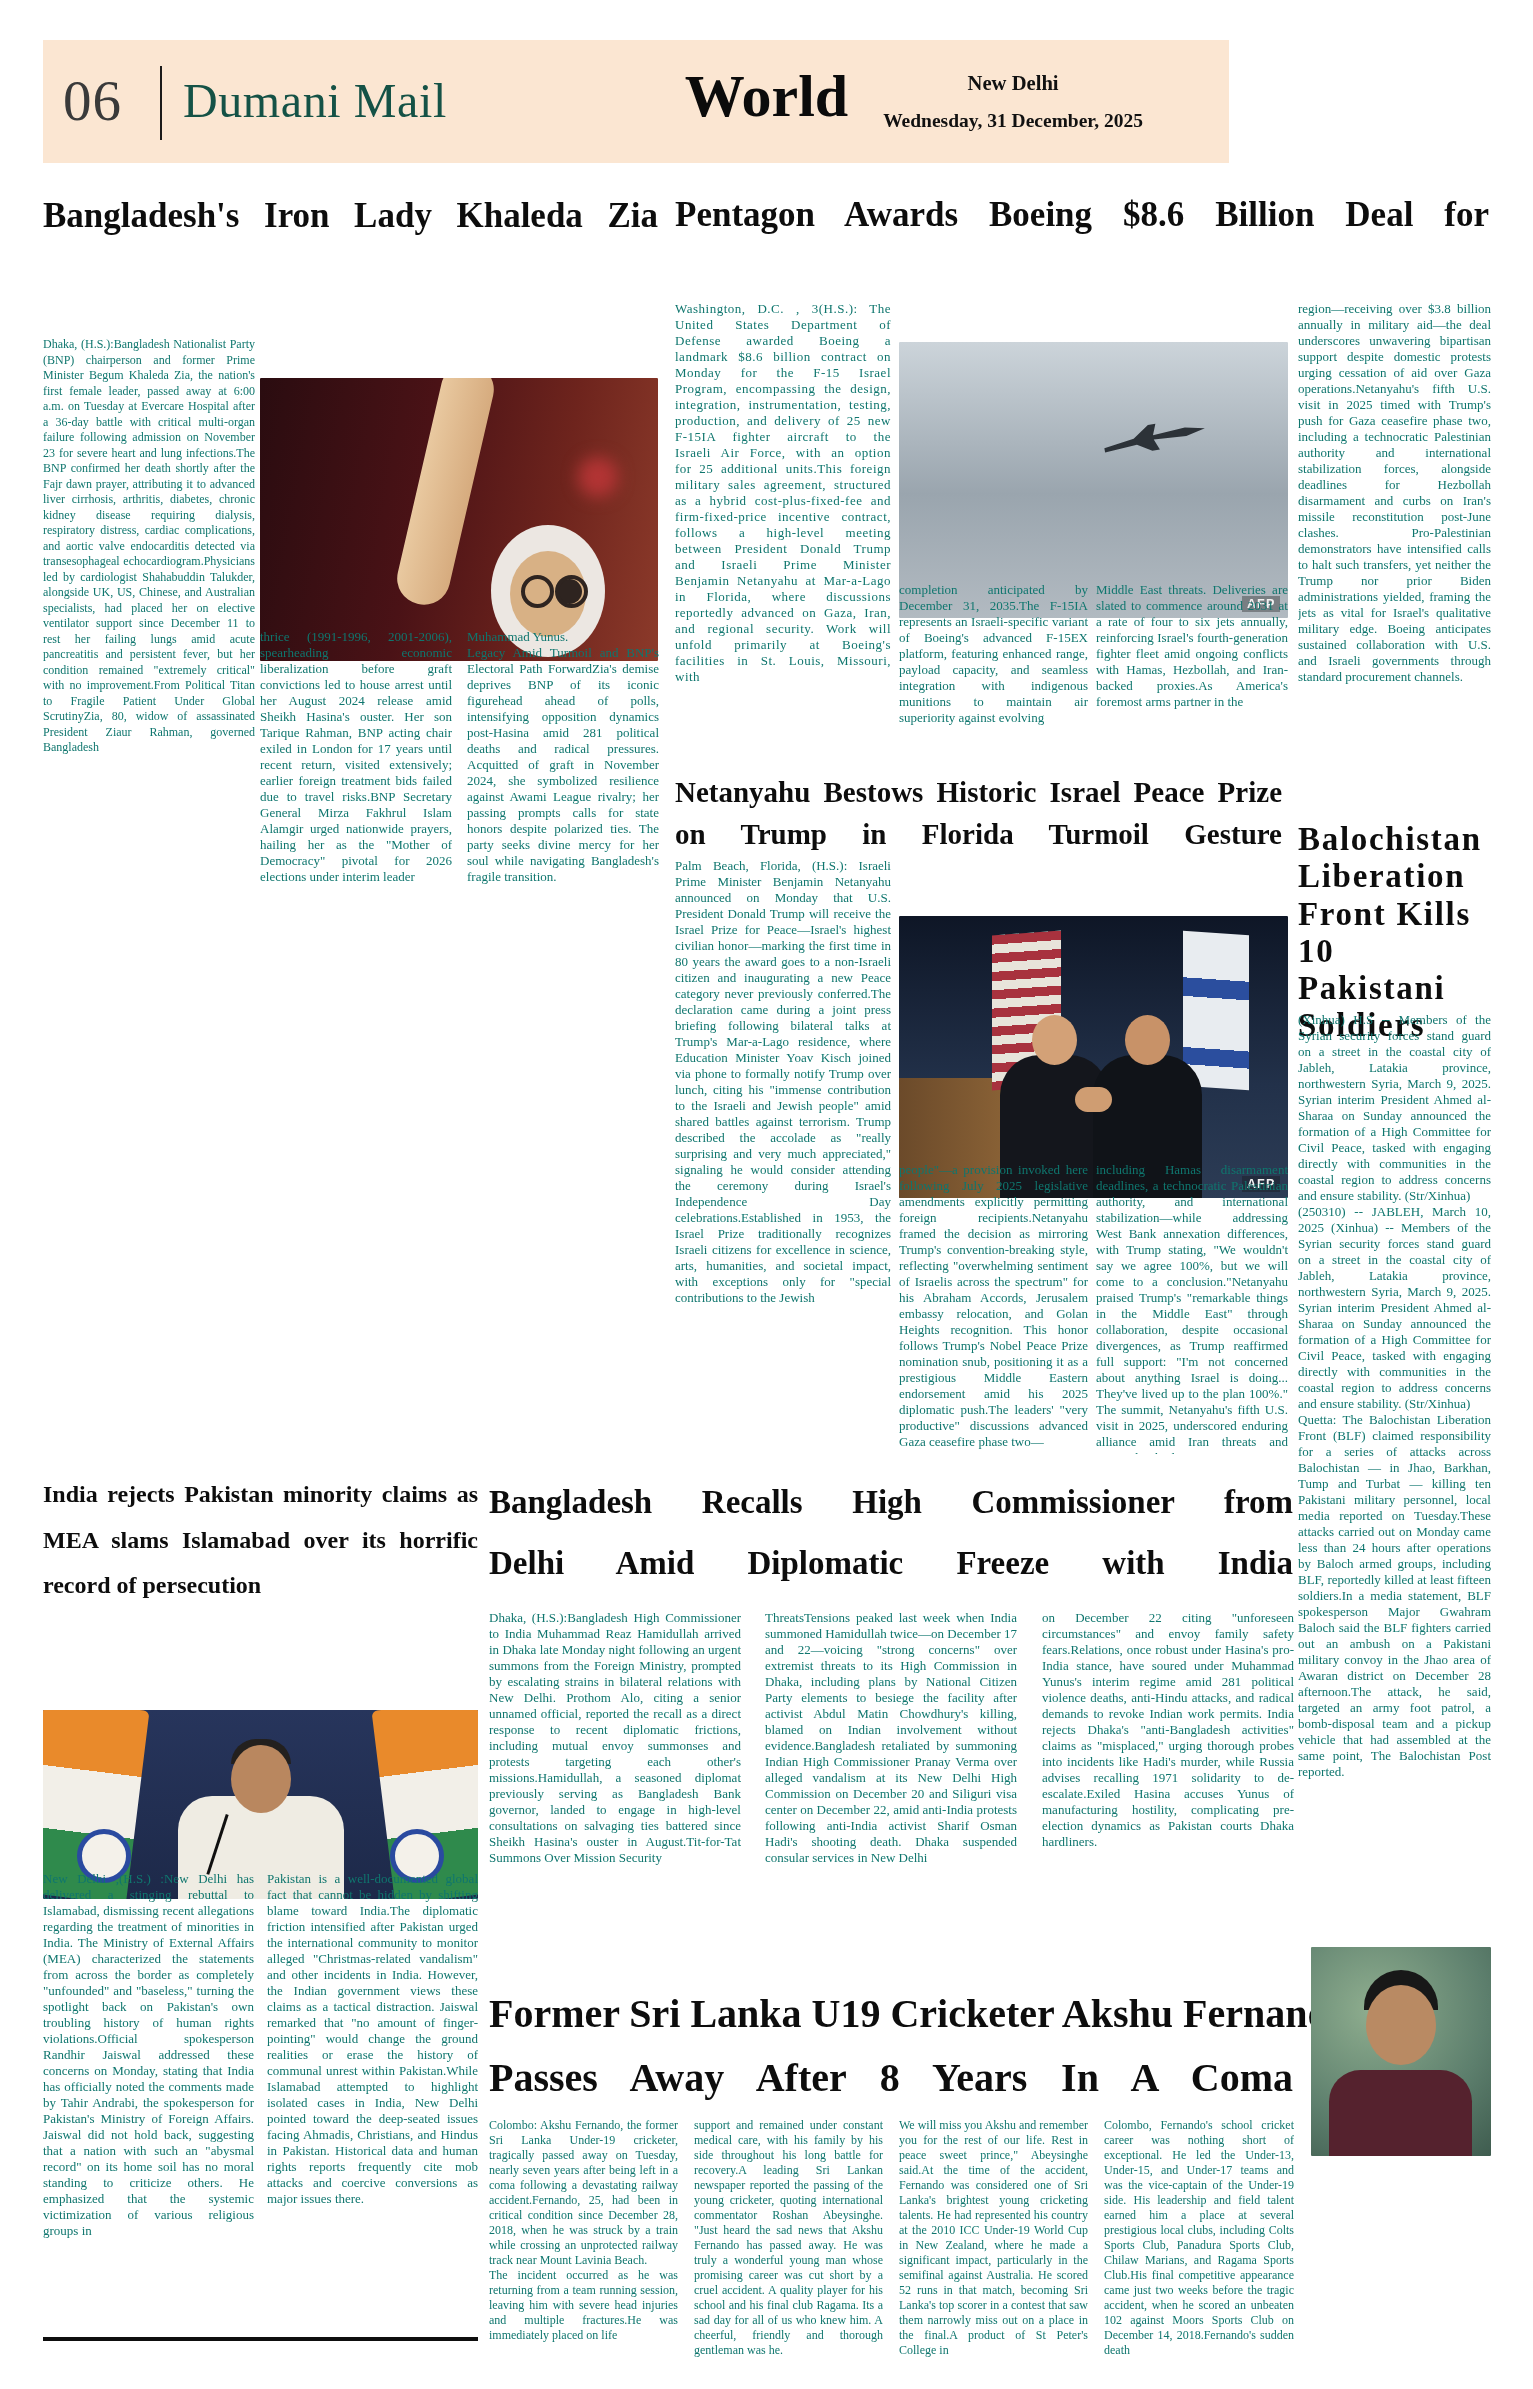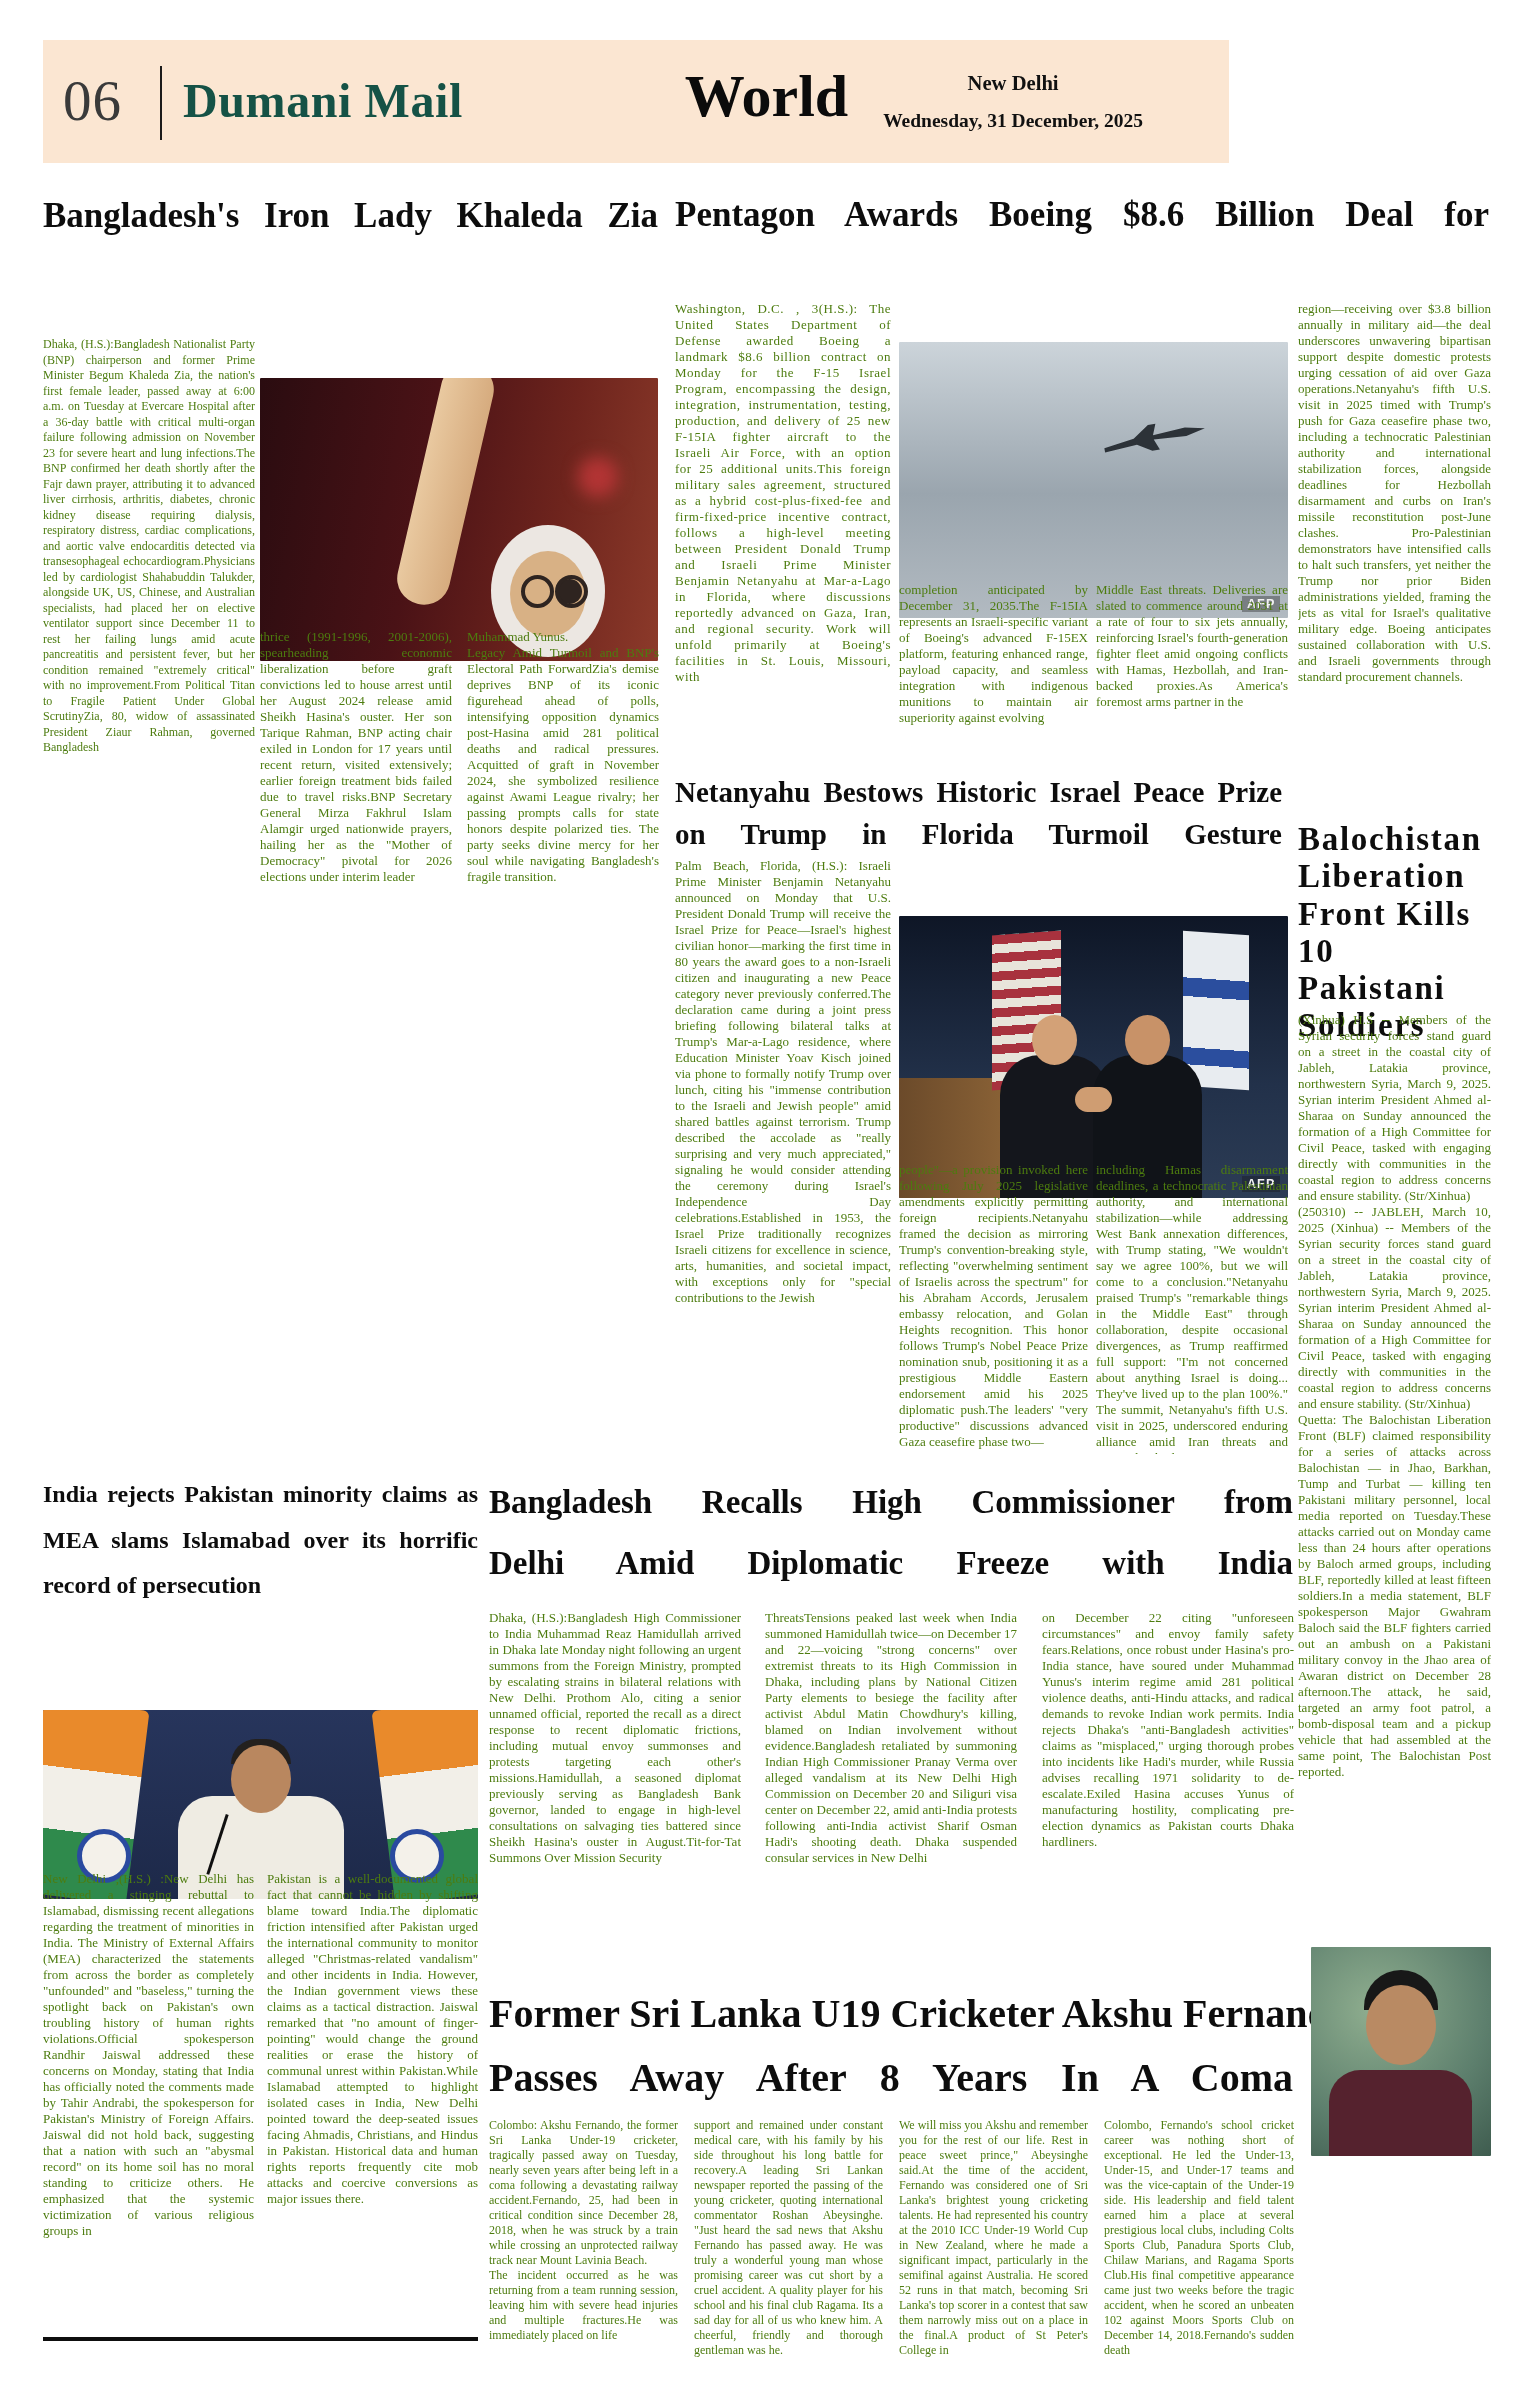--- a/index.html
+++ b/index.html
@@ -3,32 +3,32 @@
 <meta charset="utf-8">
 <style>
   html,body{margin:0;padding:0;background:#ffffff;}
   #page{position:relative;width:1533px;height:2389px;background:#ffffff;overflow:hidden;
         font-family:"Liberation Serif", serif;color:#1c1c1c;}
   .abs{position:absolute;}
   
   #masthead-band{left:43px;top:40px;width:1186px;height:123px;background:#fbe6d2;}
   #page-number{left:20px;top:27.5px;font-size:57px;color:#3a3a3a;font-weight:400;letter-spacing:1.1px;}
   #masthead-divider{left:117px;top:26px;width:0;height:74px;border-left:2.3px solid #1b1b1b;}
-  #masthead-title{left:140px;top:33px;font-size:48px;font-weight:bold;color:#155246;letter-spacing:0.6px;}
+  #masthead-title{left:140px;top:33px;font-size:48px;font-weight:normal;color:#155246;letter-spacing:0.6px;}
   #section-title{left:0;top:22px;width:1447px;text-align:center;font-size:60px;font-weight:bold;color:#0b0b0b;}
   #dateline-block{right:86px;top:31.5px;text-align:center;color:#111;}
   #dateline-city{font-size:20.6px;font-weight:bold;margin-bottom:15px;}
   #dateline-date{font-size:19.5px;font-weight:bold;}
   
   .hl{font-weight:bold;color:#0d0d0d;margin-top:8px;}
   .hl .ln{text-align:justify;text-align-last:justify;white-space:nowrap;}
   .hl .ln.last-left{text-align-last:left;}
   
   .col{font-size:13px;line-height:16px;text-align:justify;white-space:pre-line;
-       overflow:hidden;color:#4d7c0f;}
+       overflow:hidden;color:#0f766e;}
   .t-sm{font-size:12px;line-height:15.5px;}
   .t-g{font-size:12px;line-height:15px;}
   .t-airy{letter-spacing:0.5px;word-spacing:2.9px;}
   
   .photo{overflow:hidden;border-radius:1.1px;margin-top:41px;}
   .credit{position:absolute;right:8px;bottom:5.7px;font-family:"Liberation Sans",sans-serif;
           font-size:12.6px;font-weight:bold;color:#f2f2f2;letter-spacing:1.1px;
           background:rgba(20,20,20,.35);padding:1.1px 4.6px;}
   #photo-khaleda{background:linear-gradient(100deg,#2a0c10,#4a1216 40%,#6e241d 72%,#8c3a2a 100%);}
   #photo-khaleda .arm{position:absolute;left:40%;top:-6%;width:53px;height:246px;border-radius:26px;

